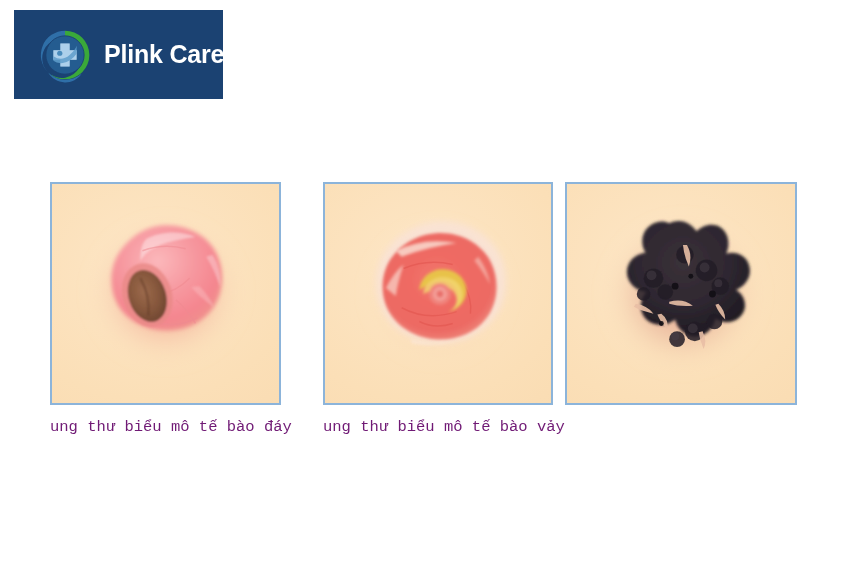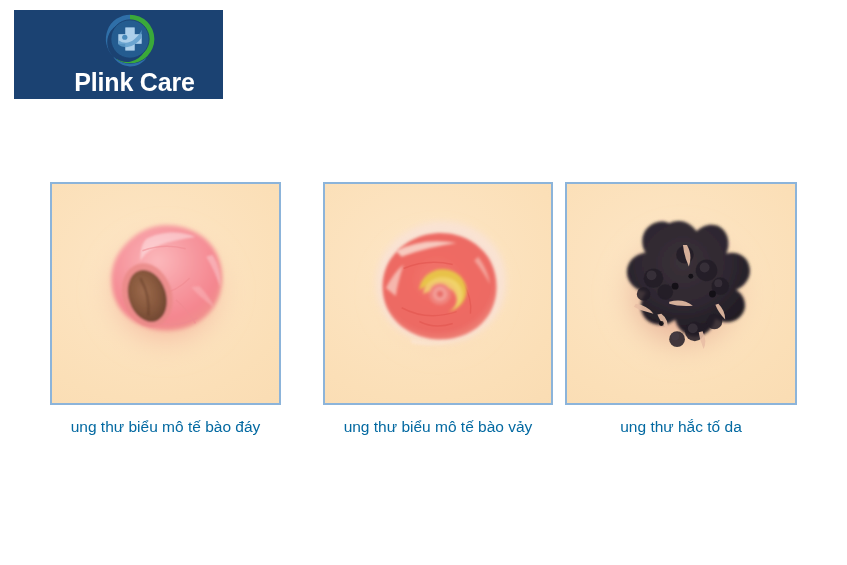--- a/index.html
+++ b/index.html
@@ -22,21 +22,20 @@
     position: absolute;
     left: 14px;
     top: 10px;
     width: 209px;
     height: 89px;
     background: #1b4272;
     display: flex;
     align-items: center;
     padding-left: 22px;
     box-sizing: border-box;
-    flex-direction: column;
   }
   #logo-mark {
     width: 58px;
     height: 58px;
     flex: 0 0 58px;
     position: relative;
   }
   #logo-mark svg { display: block; width: 58px; height: 58px; }
   #logo-text {
     color: #ffffff;
@@ -69,24 +68,24 @@
   }
   .skin {
     position: absolute;
     inset: 0;
     background:
       radial-gradient(ellipse 120% 110% at 42% 38%, #fde6c6 0%, #fbdfb7 55%, #f8d9ae 100%);
   }
   .caption {
     text-align: center;
     font-size: 15.5px;
-    color: #0369a1;
+    color: #701a75;
     margin-top: 13px;
     white-space: nowrap;
-    font-family: Liberation Sans, sans-serif;
+    font-family: Liberation Mono, monospace;
   }
 
   
   #panel-bcc   { left: 50px;  }
   #panel-scc   { left: 311px; margin-left: 12px; }
   #panel-mel   { left: 565px; }
   #panel-bcc  .panel-frame { width: 231px; height: 223px; }
   #panel-scc  .panel-frame { width: 230px; height: 223px; }
   #panel-mel  .panel-frame { width: 232px; height: 223px; }
 
@@ -347,16 +346,15 @@
 
           <g fill="#110e14" opacity="0.9">
             <circle cx="110" cy="104" r="3.5"></circle>
             <circle cx="148" cy="112" r="3.5"></circle>
             <circle cx="126" cy="94" r="2.5"></circle>
             <circle cx="96" cy="142" r="2.5"></circle>
           </g>
         </svg>
       </div>
     </div>
-    <div class="caption">ung thư hắc tố da</div>
   </div>
 
 </div>
 
 </body></html>

